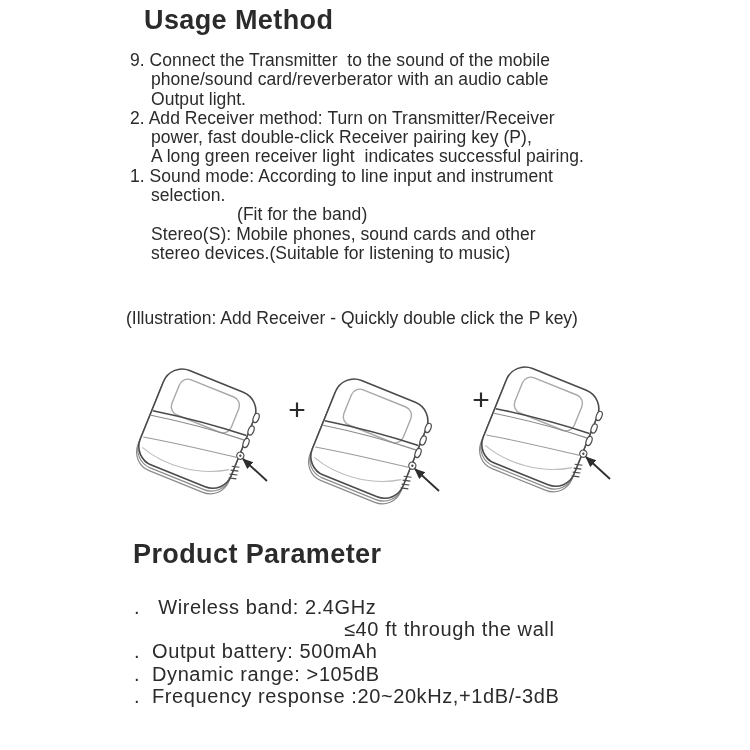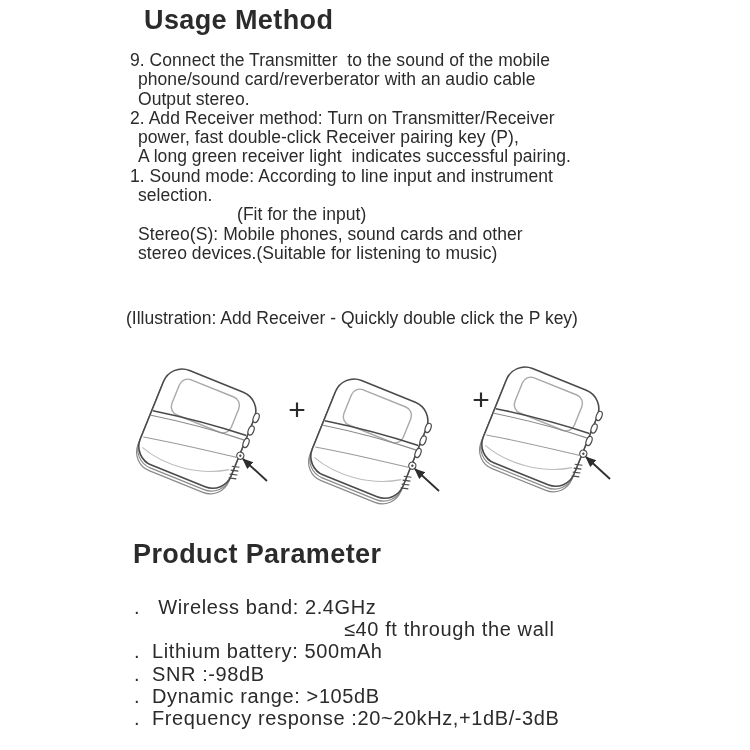--- a/index.html
+++ b/index.html
@@ -6,21 +6,21 @@
   body{
     width:750px;height:750px;background:#ffffff;position:relative;overflow:hidden;
     font-family:"Liberation Sans","DejaVu Sans",sans-serif;color:#2b2b2b;
   }
   .h1{position:absolute;font-size:27px;line-height:30px;font-weight:bold;letter-spacing:.4px;white-space:pre}
   #usage-title{left:144px;top:5px}
   #param-title{left:133px;top:539px}
 
   #usage-lines{position:absolute;left:130px;top:51px}
   .uline{font-size:17.5px;line-height:19.3px;letter-spacing:.05px;white-space:pre}
-  .uline[data-ind="1"]{margin-left:8px}
+  .uline[data-ind="1"]{margin-left:21px}
   .uline[data-ind="2"]{margin-left:107px}
 
   #caption{position:absolute;left:126px;top:308px;font-size:17.5px;line-height:20px;white-space:pre}
 
   #illu{position:absolute;left:0;top:340px}
   .plus{font-size:30px;fill:#2b2b2b;text-anchor:middle;dominant-baseline:central}
 
   #param-lines{position:absolute;left:134px;top:596px}
   .pline{font-size:20px;line-height:22.2px;letter-spacing:.6px;white-space:pre}
   .pline .bullet{display:inline-block;width:18px}
@@ -30,34 +30,34 @@
 <body>
 
 <div class="h1" id="usage-title">Usage Method</div>
 
 <div id="usage-lines">
 
     <div class="uline"><span>9. Connect the Transmitter  to the sound of the mobile</span></div>
 
     <div class="uline" data-ind="1"><span>phone/sound card/reverberator with an audio cable</span></div>
 
-    <div class="uline" data-ind="1"><span>Output stereo.</span></div>
+    <div class="uline" data-ind="1"><span>Output light.</span></div>
 
     <div class="uline"><span>2. Add Receiver method: Turn on Transmitter/Receiver</span></div>
 
     <div class="uline" data-ind="1"><span>power, fast double-click Receiver pairing key (P),</span></div>
 
     <div class="uline" data-ind="1"><span>A long green receiver light  indicates successful pairing.</span></div>
 
     <div class="uline"><span>1. Sound mode: According to line input and instrument</span></div>
 
     <div class="uline" data-ind="1"><span>selection.</span></div>
 
 
-    <div class="uline" data-ind="2"><span>(Fit for the input)</span></div>
+    <div class="uline" data-ind="2"><span>(Fit for the band)</span></div>
 
     <div class="uline" data-ind="1"><span>Stereo(S): Mobile phones, sound cards and other</span></div>
 
     <div class="uline" data-ind="1"><span>stereo devices.(Suitable for listening to music)</span></div>
   </div>
 
 <div id="caption">(Illustration: Add Receiver - Quickly double click the P key)</div>
 
 <svg id="illu" width="750" height="185" viewBox="0 0 750 185">
   <defs>
@@ -95,20 +95,19 @@
 <div class="h1" id="param-title">Product Parameter</div>
 
 <div id="param-lines">
 
     <div class="pline"><span class="bullet">.</span><span class="ptext"> Wireless band: 2.4GHz</span></div>
 
 
     <div class="pline" data-ind="1"><span class="bullet"></span><span class="ptext">≤40 ft through the wall</span></div>
 
 
-    <div class="pline"><span class="bullet">.</span><span class="ptext">Lithium battery: 500mAh</span></div>
+    <div class="pline"><span class="bullet">.</span><span class="ptext">Output battery: 500mAh</span></div>
 
-    <div class="pline"><span class="bullet">.</span><span class="ptext">SNR :-98dB</span></div>
 
     <div class="pline"><span class="bullet">.</span><span class="ptext">Dynamic range: &gt;105dB</span></div>
 
     <div class="pline"><span class="bullet">.</span><span class="ptext">Frequency response :20~20kHz,+1dB/-3dB</span></div>
   </div>
 
 </body></html>

